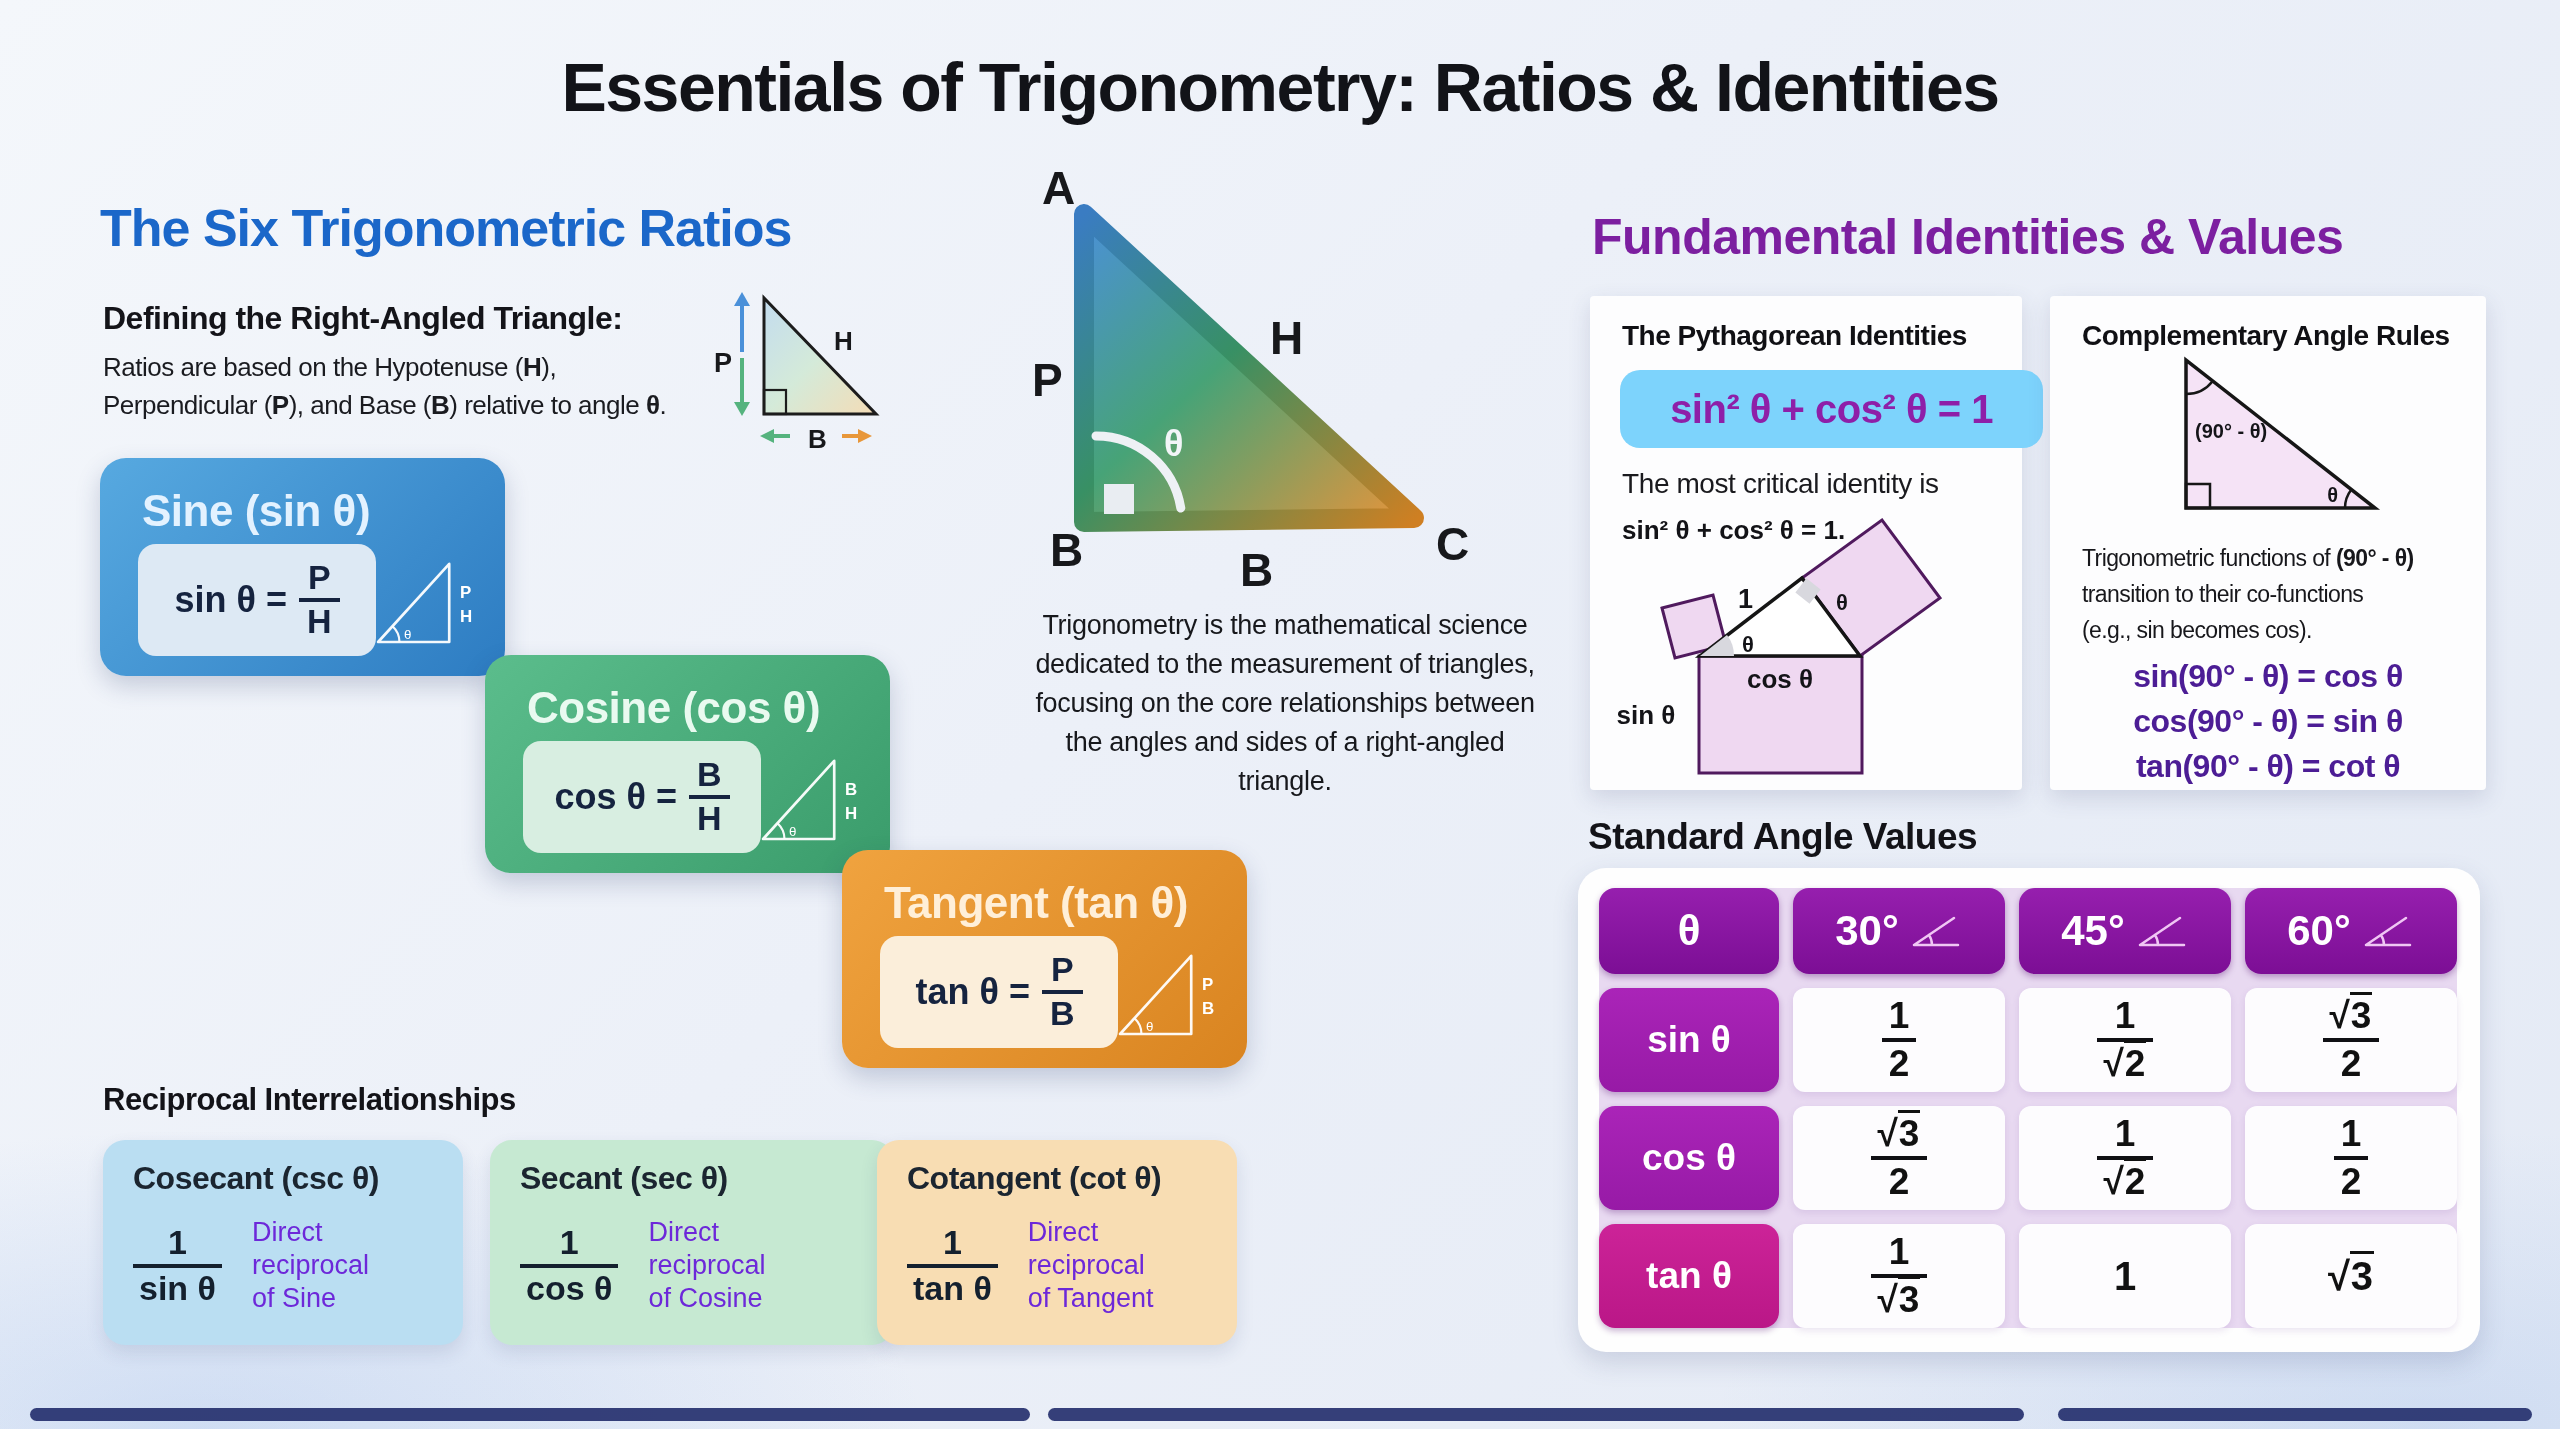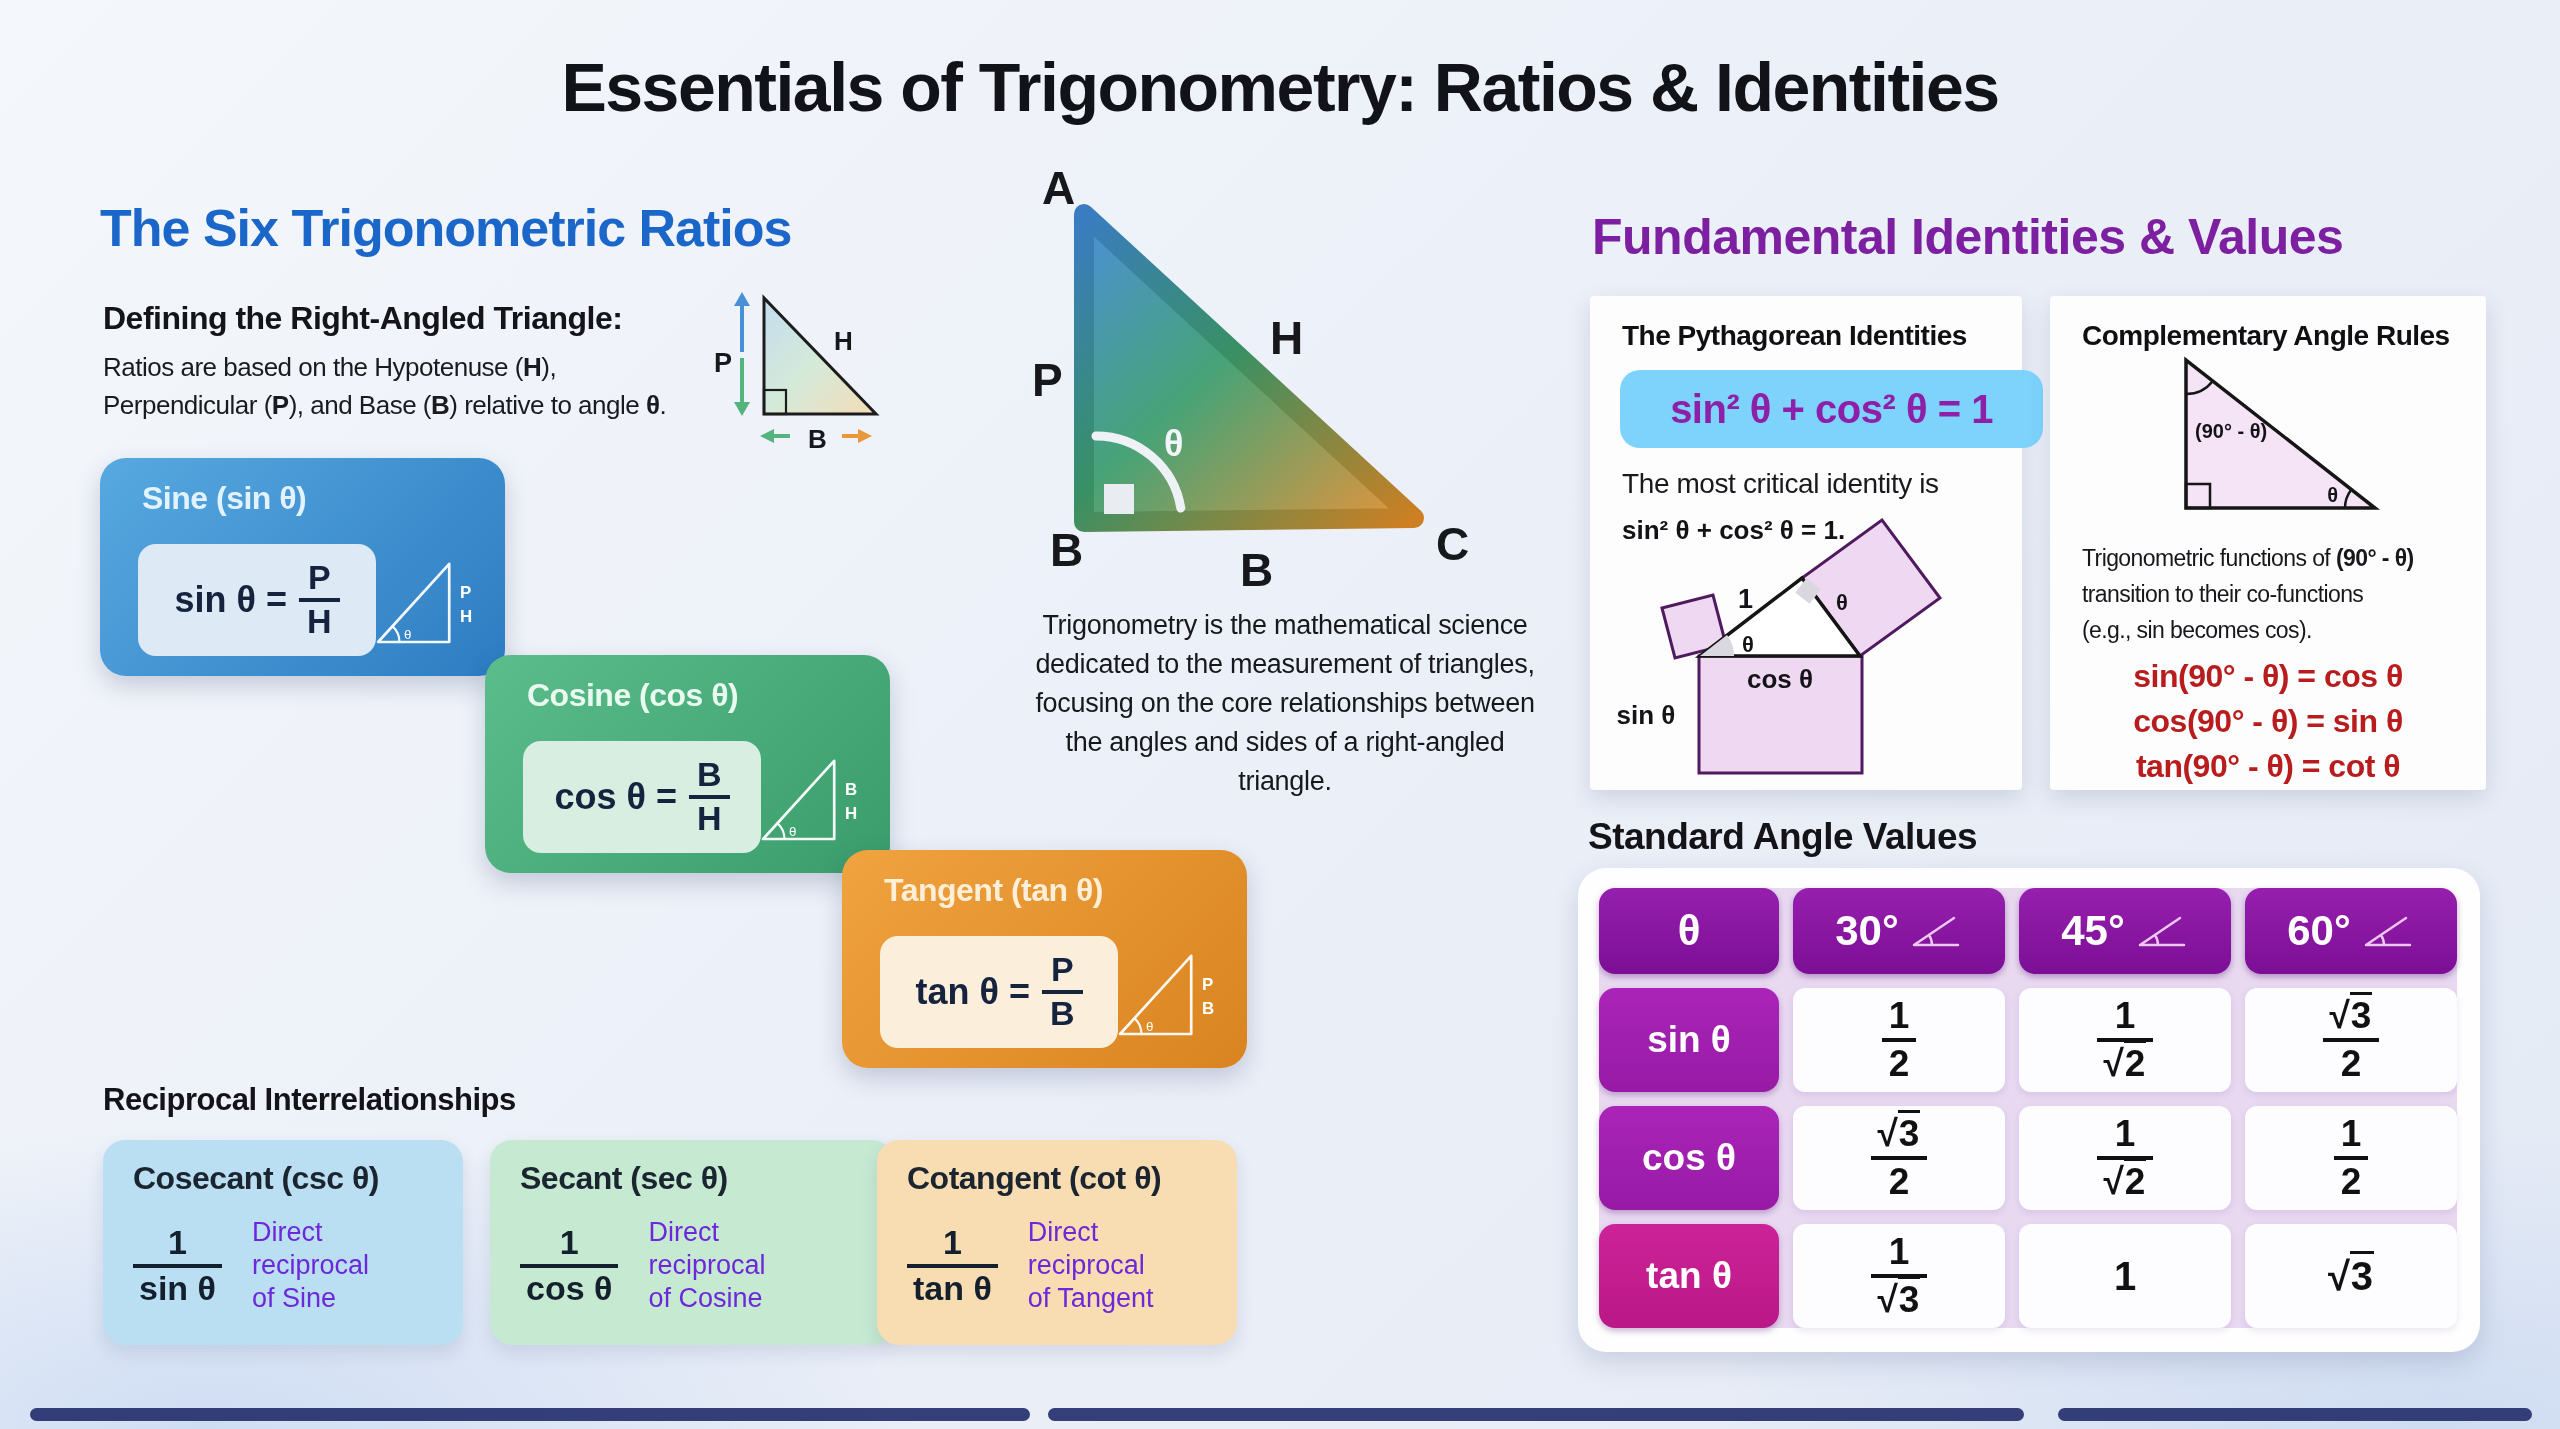--- a/index.html
+++ b/index.html
@@ -22,21 +22,21 @@
   .sub-h{left:103px;top:300px;font-size:32px;font-weight:700;letter-spacing:-0.5px;color:#141419;}
   .def-text{left:103px;top:348px;font-size:26px;letter-spacing:-0.5px;line-height:38px;color:#1a1b20;}
   .def-text b{font-weight:700;}
   .rec-h{left:103px;top:1082px;font-size:31px;font-weight:700;letter-spacing:-0.5px;color:#131318;}
   .sav-h{left:1588px;top:816px;font-size:37px;font-weight:700;letter-spacing:-0.5px;color:#131318;}
   
   .ratio-card{width:405px;height:218px;border-radius:26px;box-shadow:0 10px 24px rgba(40,60,110,.22);}
   .rc-sine{left:100px;top:458px;background:linear-gradient(135deg,#57a9e0,#2d7cc2);z-index:3;}
   .rc-cosine{left:485px;top:655px;background:linear-gradient(135deg,#5bbd8c,#3a9c6b);z-index:4;}
   .rc-tangent{left:842px;top:850px;background:linear-gradient(135deg,#f0a33f,#d98420);z-index:5;}
-  .rc-title{position:absolute;left:42px;top:22px;font-size:32px;font-weight:700;letter-spacing:-0.5px;}
+  .rc-title{position:absolute;left:42px;top:28px;font-size:44px;font-weight:700;letter-spacing:-0.5px;}
   .rc-sine .rc-title{color:#e3f2ff;}
   .rc-cosine .rc-title{color:#e9faf0;}
   .rc-tangent .rc-title{color:#ffefd8;}
   .rc-box{position:absolute;left:38px;top:86px;width:238px;height:112px;border-radius:18px;display:flex;align-items:center;justify-content:center;gap:12px;color:#15233f;}
   .rc-sine .rc-box{background:#dde9f4;}
   .rc-cosine .rc-box{background:#d8eee1;}
   .rc-tangent .rc-box{background:#fbeeda;}
   .rc-lhs{font-size:36px;font-weight:700;}
   .frac{display:inline-flex;flex-direction:column;align-items:center;font-weight:700;line-height:1.05;}
   .fr-num,.fr-den{font-size:34px;padding:0 8px;}
@@ -61,21 +61,21 @@
   .id-card{background:#fdfdfe;border-radius:4px;box-shadow:0 8px 22px rgba(60,70,120,.16);}
   .card-pyth{left:1590px;top:296px;width:432px;height:494px;}
   .card-comp{left:2050px;top:296px;width:436px;height:494px;}
   .id-title{position:absolute;left:32px;top:24px;font-size:28px;font-weight:700;letter-spacing:-0.5px;color:#101014;white-space:nowrap;}
   .pill{position:absolute;left:30px;top:74px;width:423px;height:78px;border-radius:20px;background:#7dd3fc;display:flex;align-items:center;justify-content:center;font-size:40px;font-weight:700;letter-spacing:-0.5px;color:#8e1fa8;}
   .pyth-cap1{position:absolute;left:32px;top:172px;font-size:28px;letter-spacing:-0.4px;color:#1a1a1e;white-space:nowrap;}
   .pyth-cap2{position:absolute;left:32px;top:219px;font-size:26px;font-weight:700;color:#131317;white-space:nowrap;}
   .comp-text{position:absolute;left:32px;top:244px;font-size:23px;letter-spacing:-0.6px;line-height:36px;color:#17171b;white-space:nowrap;}
   .comp-text b{font-weight:700;}
   .comp-eqs{position:absolute;left:0;right:0;top:358px;text-align:center;}
-  .comp-eqs div{font-size:32px;font-weight:700;letter-spacing:-0.5px;color:#b91c1c;line-height:45px;}
+  .comp-eqs div{font-size:32px;font-weight:700;letter-spacing:-0.5px;color:#4c1d95;line-height:45px;}
   
   .sav-wrap{left:1578px;top:868px;width:902px;height:484px;background:#fefefe;border-radius:28px;box-shadow:0 10px 26px rgba(60,70,120,.18);}
   .sav-grid{position:absolute;left:21px;top:20px;display:grid;grid-template-columns:180px 212px 212px 212px;grid-template-rows:86px 104px 104px 104px;gap:14px;background:#e8d9f1;border-radius:18px;}
   .sav-cell{display:flex;align-items:center;justify-content:center;}
   .sav-head{background:linear-gradient(180deg,#961fae,#7c0e95);border-radius:16px;color:#fff;font-size:42px;font-weight:700;gap:10px;box-shadow:0 3px 6px rgba(80,10,110,.35);}
   .sav-label{border-radius:16px;color:#fff;font-size:37px;font-weight:700;box-shadow:0 3px 6px rgba(80,10,110,.3);}
   .lab-sin,.lab-cos{background:linear-gradient(180deg,#aa24b8,#971aa6);}
   .lab-tan{background:linear-gradient(180deg,#cc2398,#ba1787);}
   .sav-val{background:#fdfcfe;border-radius:12px;box-shadow:0 3px 7px rgba(120,80,160,.14);color:#111;}
   .tfrac{display:flex;flex-direction:column;align-items:center;font-weight:700;line-height:1.1;}

